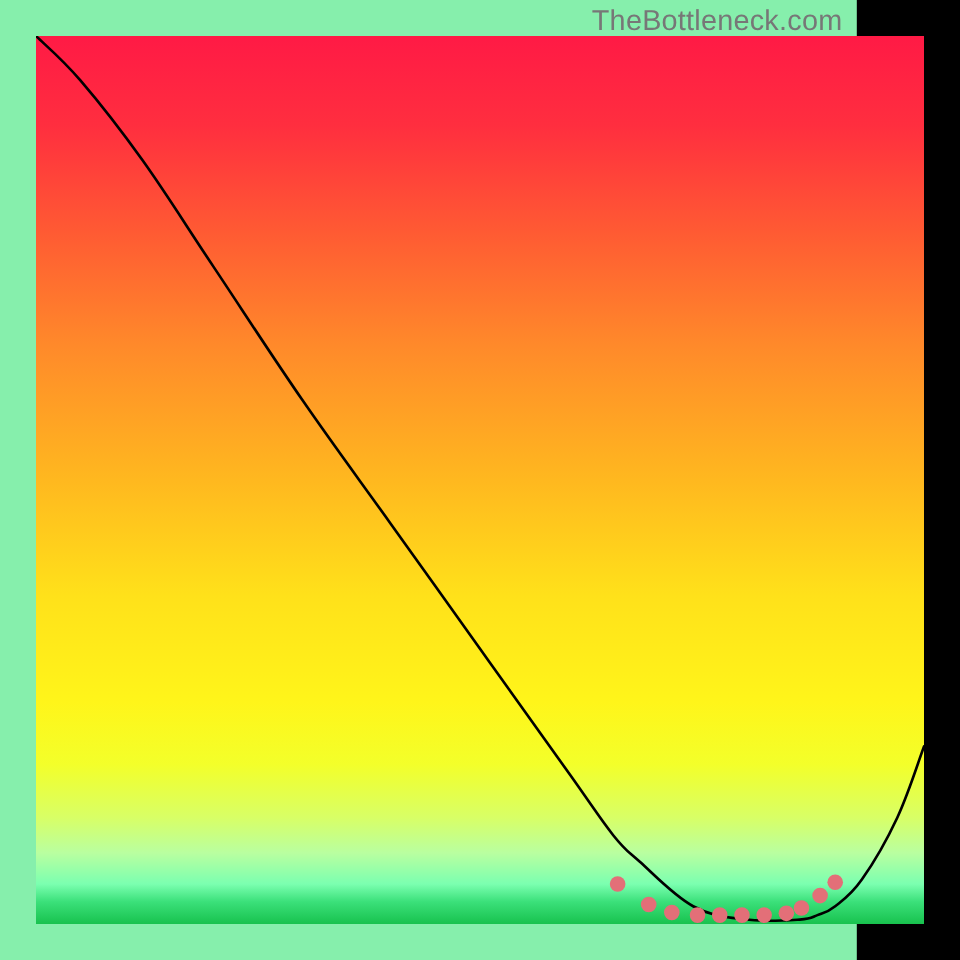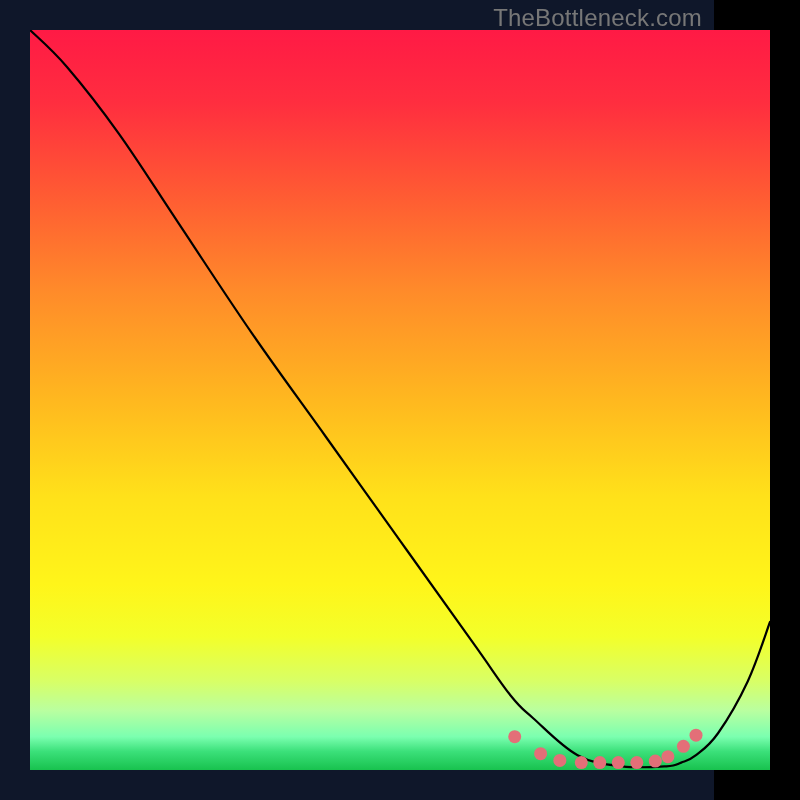--- a/index.html
+++ b/index.html
@@ -7,21 +7,21 @@
     padding: 0;
     width: 800px;
     height: 800px;
     background: #000;
     overflow: hidden;
   }
   .stage {
     position: relative;
     width: 714px;
     height: 800px;
-    background: #0f172a;
+    background: #86efac;
   }
   .watermark {
     position: absolute;
     top: 4px;
     right: 12px;
     color: #777;
     font-family: Arial, Helvetica, sans-serif;
     font-size: 24px;
     letter-spacing: 0.2px;
     z-index: 20;

